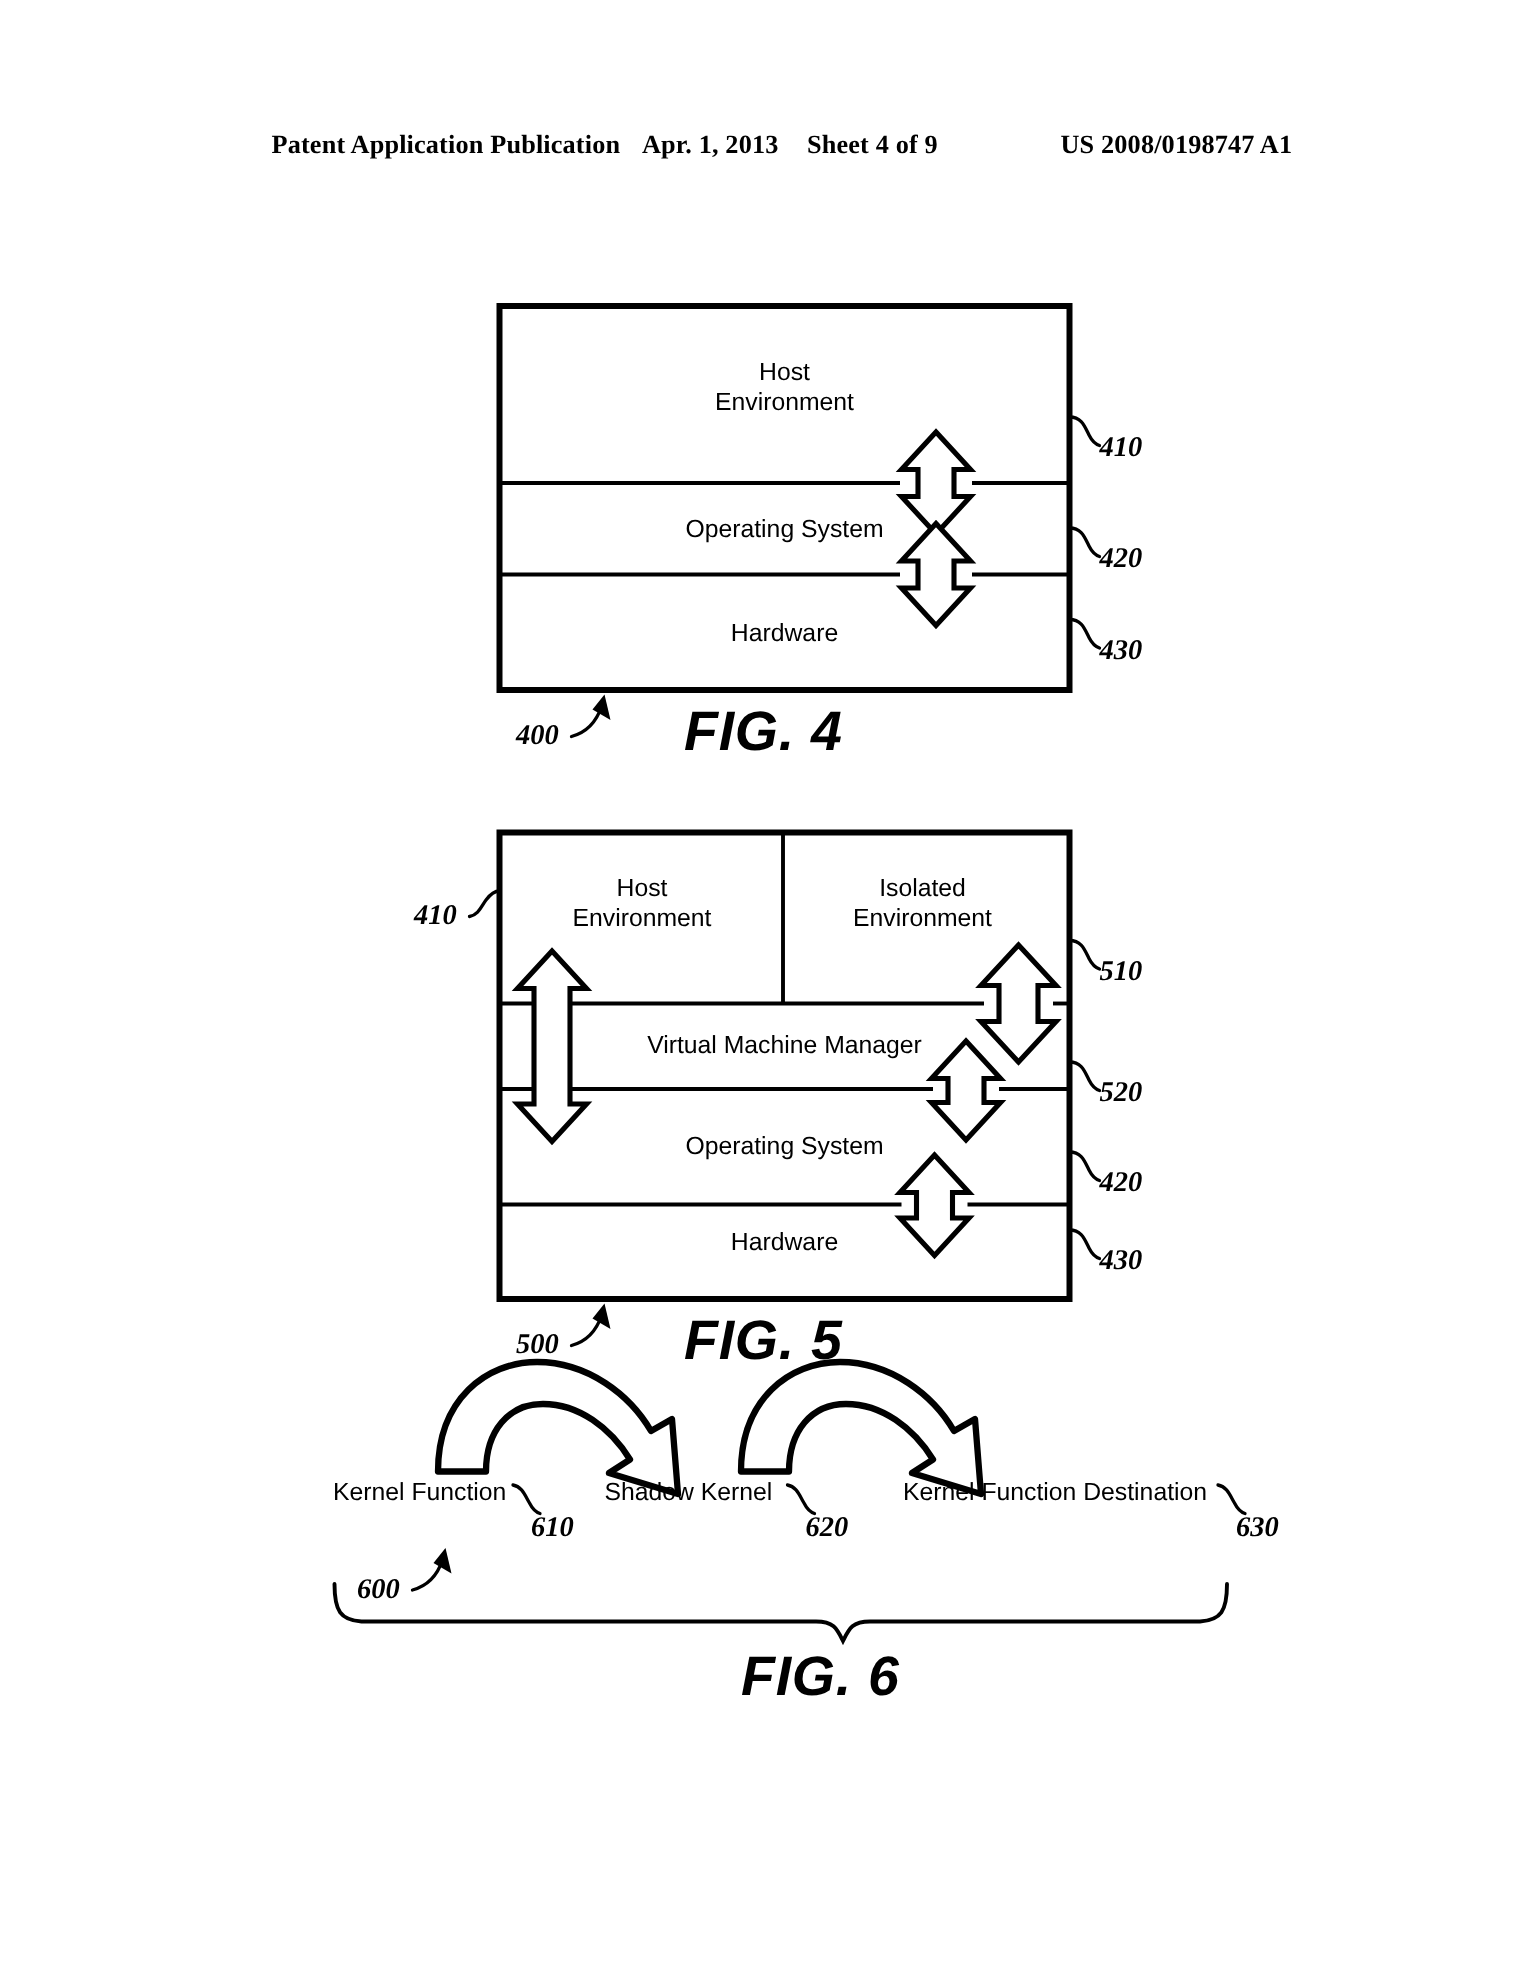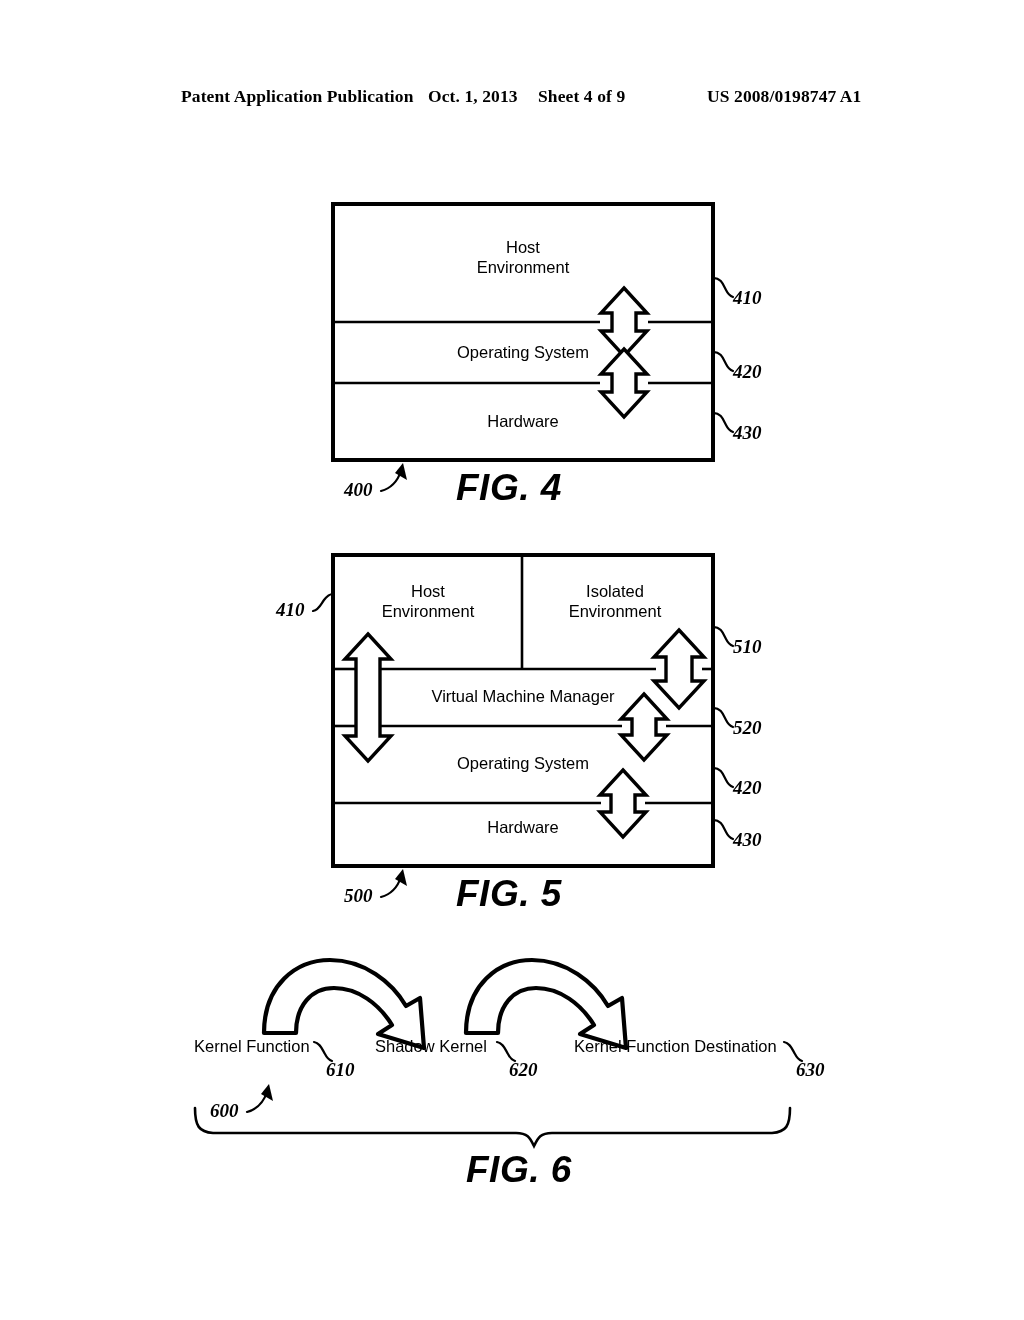--- a/index.html
+++ b/index.html
@@ -38,21 +38,21 @@
   .hdr-num   { position: absolute; left: 707px; }
 
   
   .fig {
     position: absolute;
     left: 0;
     text-decoration: underline;
   }
   #fig4-wrap { top: 180px;  width: 1024px; height: 340px; }
   #fig5-wrap { top: 530px;  width: 1024px; height: 410px; }
-  #fig6-wrap { top: 930px;  width: 938px; height: 270px; }
+  #fig6-wrap { top: 878px;  width: 938px; height: 270px; padding-left: 28px; }
 
   svg { display: block; overflow: visible; }
 
   .stroke-box   { fill: none; stroke: #000; stroke-width: 4; }
   .stroke-line  { fill: none; stroke: #000; stroke-width: 2.6; }
   .arrow-shape  { fill: #ffffff; stroke: #000; stroke-width: 3.4; stroke-linejoin: miter; }
   .swoosh       { fill: #ffffff; stroke: #000; stroke-width: 4.2; stroke-linejoin: round; }
   .leader       { fill: none; stroke: #000; stroke-width: 2.2; stroke-linecap: round; }
   .brace        { fill: none; stroke: #000; stroke-width: 2.6; stroke-linecap: round; }
 
@@ -81,21 +81,21 @@
     font-family: "Liberation Sans", sans-serif;
     font-size: 16.5px;
     fill: #000;
   }
 </style>
 </head>
 <body>
 
 <div class="page-header">
   <span class="hdr-pub">Patent Application Publication</span>
-  <span class="hdr-date">Oct. 1, 2013</span>
+  <span class="hdr-date">Apr. 1, 2013</span>
   <span class="hdr-sheet">Sheet 4 of 9</span>
   <span class="hdr-num">US 2008/0198747 A1</span>
 </div>
 
 <div class="fig" id="fig4-wrap">
   <svg width="1024" height="340" viewBox="0 0 1024 340">
 
     <rect x="333" y="24" width="380" height="256" class="stroke-box"></rect>
 
     <line x1="333" y1="142" x2="600" y2="142" class="stroke-line"></line>

